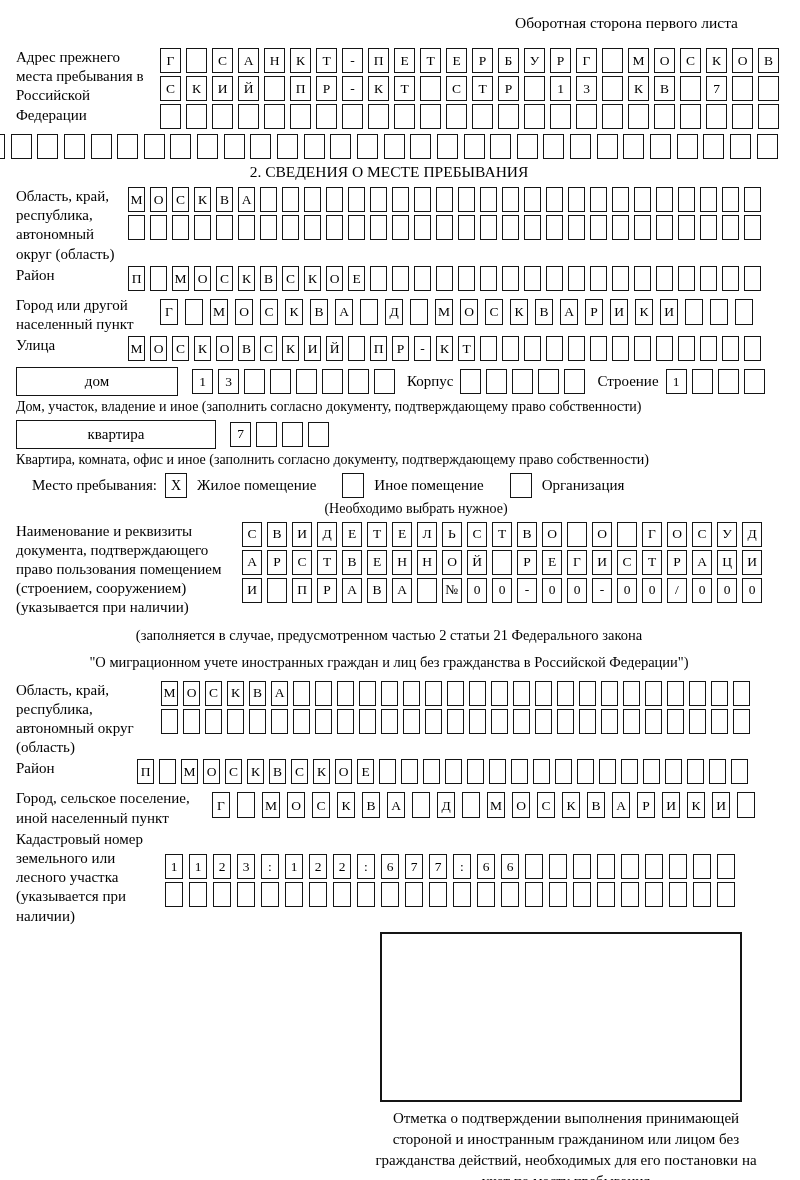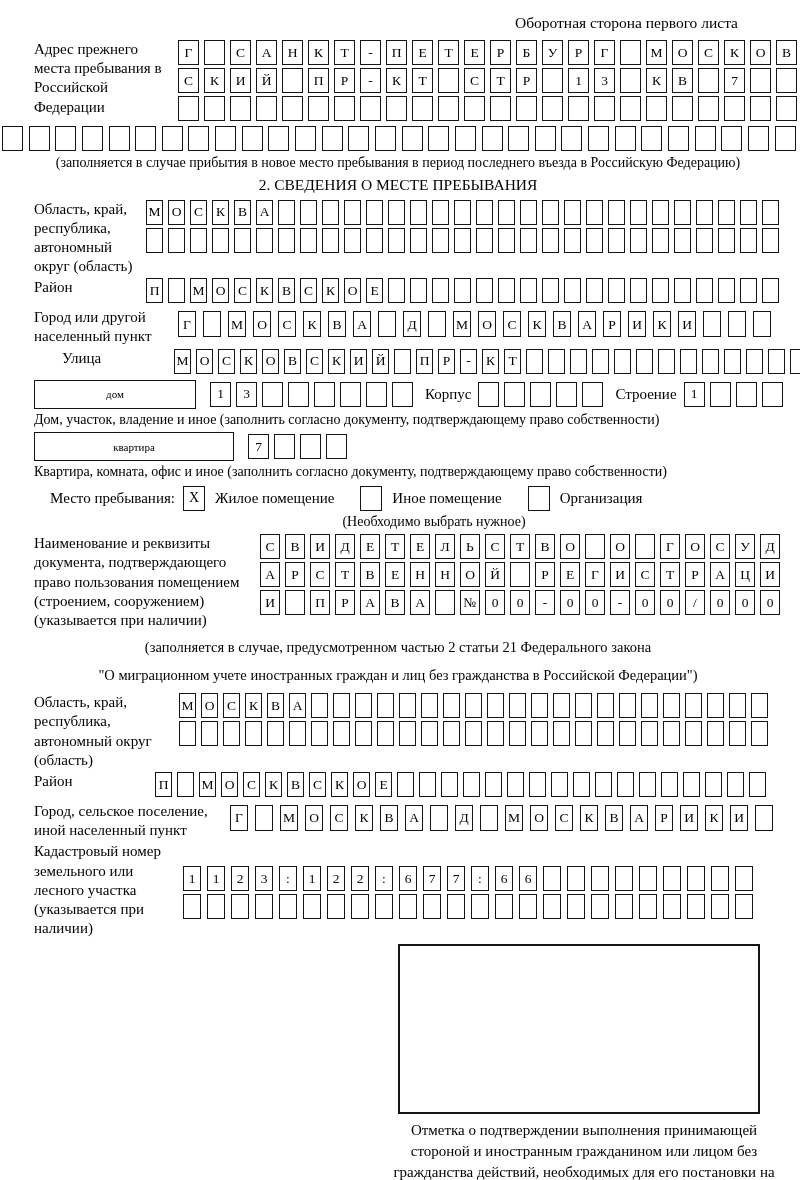--- a/index.html
+++ b/index.html
@@ -1,18 +1,18 @@
 <!DOCTYPE html>
 <html lang="ru"><head>
 <meta charset="utf-8">
 <style>
   html,body{margin:0;padding:0;background:#ffffff;}
   body{font-family:"Liberation Serif","DejaVu Serif",serif;color:#000;}
   .page{position:relative;width:800px;height:1180px;box-sizing:border-box;
-        padding:14px 38px 0 34px;overflow:hidden;background:#fff;}
+        padding:14px 38px 0 16px;overflow:hidden;background:#fff;}
 
   .top-title{text-align:right;font-size:15.5px;margin-right:24px;}
 
   
   .field{display:flex;align-items:flex-start;margin-bottom:2px;}
   .flabel{font-size:15px;line-height:1.28;flex:none;}
   .rows{flex:none;}
 
   
   .cells{display:flex;column-gap:5px;margin-bottom:3px;}
@@ -32,25 +32,25 @@
   .note.center{text-align:center;}
 
   .sec-title{font-weight:normal;font-size:15.5px;text-align:center;margin:4px 0 6px 0;}
 
   
   .addr .flabel{width:132px;margin-right:12px;}
 
   .f-oblast .flabel{width:112px;}
   .f-raion  .flabel{width:112px;}
   .f-gorod  .flabel{width:135px;margin-right:9px;}
-  .f-ulitsa .flabel{width:112px;margin-left:28px;}
+  .f-ulitsa .flabel{width:112px;}
 
   .domrow{display:flex;align-items:center;margin:3px 0 2px 0;}
   .labelbox{box-sizing:border-box;border:1.7px solid #151515;height:29px;
-            display:flex;align-items:center;justify-content:center;font-size:11px;flex:none;}
+            display:flex;align-items:center;justify-content:center;font-size:15px;flex:none;}
   .labelbox.dom{width:162px;margin-right:14px;}
   .labelbox.kv{width:200px;margin-right:14px;}
   .inline-label{font-size:15px;margin:0 7px 0 12px;flex:none;}
   .domrow .cells{margin-bottom:0;}
 
   .mestorow{display:flex;align-items:center;margin:5px 0 2px 16px;font-size:15px;}
   .checkbox{box-sizing:border-box;border:1.7px solid #151515;width:22px;height:25px;
             display:flex;align-items:center;justify-content:center;font-size:14px;flex:none;}
   .opt-label{margin:0 26px 0 10px;}
   .mesto-note{margin-left:260px;width:280px;text-align:center;}
@@ -73,21 +73,21 @@
   .stamp-caption{width:400px;margin-left:350px;margin-top:6px;text-align:center;
                  font-size:15px;line-height:1.4;}
 </style>
 </head>
 <body>
 
 <div class="page">
 
   <div class="top-title">Оборотная сторона первого листа</div>
 
-  <div class="field addr" style="margin-top:8px;">
+  <div class="field addr" style="margin-top:16px;">
     <div class="flabel">Адрес прежнего места пребывания в Российской Федерации</div>
     <div class="rows">
       <div class="cells c-a">
           <span class="cell">Г</span>
           <span class="cell"></span>
           <span class="cell">С</span>
           <span class="cell">А</span>
           <span class="cell">Н</span>
           <span class="cell">К</span>
           <span class="cell">Т</span>
@@ -188,21 +188,20 @@
       <span class="cell"></span>
       <span class="cell"></span>
       <span class="cell"></span>
       <span class="cell"></span>
       <span class="cell"></span>
       <span class="cell"></span>
       <span class="cell"></span>
       <span class="cell"></span>
       <span class="cell"></span>
     </div>
-  <div class="note center">(заполняется в случае прибытия в новое место пребывания в период последнего въезда в Российскую Федерацию)</div>
 
   <div class="sec-title">2. СВЕДЕНИЯ О МЕСТЕ ПРЕБЫВАНИЯ</div>
 
   <div class="field f-oblast">
     <div class="flabel">Область, край, республика, автономный округ (область)</div>
     <div class="rows">
       <div class="cells c-b">
           <span class="cell">М</span>
           <span class="cell">О</span>
           <span class="cell">С</span>

